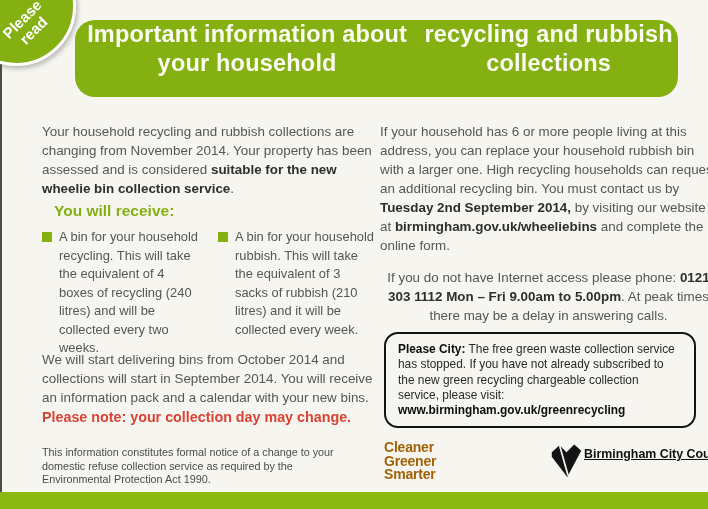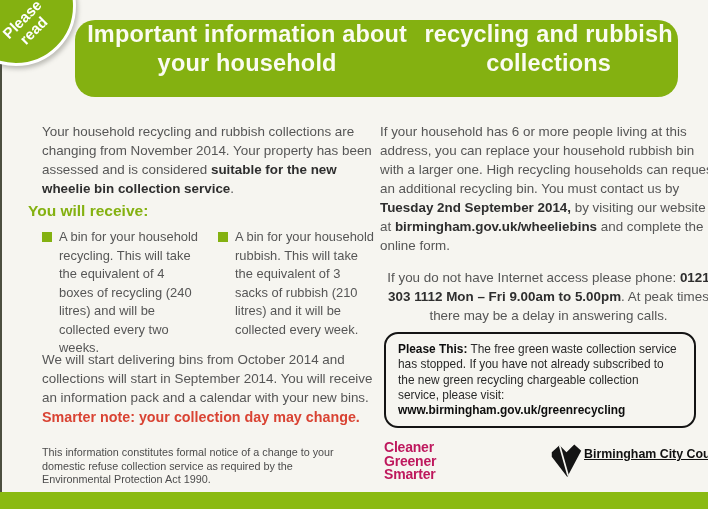--- a/index.html
+++ b/index.html
@@ -33,39 +33,39 @@
     transform:translate(-50%,-50%) translate(12px,19px) rotate(-45deg);
     color:#ffffff; font-weight:bold; font-size:15px; line-height:16px; text-align:center;
     white-space:nowrap;
   }
 
   .abs { position:absolute;margin-left:20px; }
   strong { color:#2e2e2e; }
 
   
   .intro   { left:22px; top:122px; width:331px; font-size:13.4px; line-height:19px; }
-  .receive { left:8px; top:202px; color:#84b111; font-weight:bold; font-size:15.5px; }
+  .receive { left:34px; top:202px; color:#84b111; font-weight:bold; font-size:15.5px; }
   .bullets { left:22px; top:228px; width:334px; display:flex; gap:18px; }
   .bullet-item { flex:1; display:flex; }
   .sq { flex:none; width:10px; height:10px; background:#84b111; margin:4px 7px 0 0; }
   .bullet-text { font-size:12.9px; line-height:18.5px; }
   .delivery { left:22px; top:350px; width:340px; font-size:13.4px; line-height:19px; }
   .red-note { color:#d94333; font-weight:bold; font-size:14.3px; line-height:18px; margin-top:1px; }
   .legal { left:22px; top:446px; width:322px; font-size:10.8px; line-height:13.5px; color:#4c4c4c; }
 
   
   .p1 { left:360px; top:122px; width:337px; font-size:13.4px; line-height:19px; }
   .p2 { left:360px; top:268px; width:337px; font-size:13.4px; line-height:19px;text-align:center; }
   .notebox {
     left:364px; top:332px; width:312px; min-height:82px;
     border:2.5px solid #141414; border-radius:14px;
     padding:8px 12px; font-size:11.9px; line-height:15.3px; color:#2a2a2a;
   }
   .notebox strong { color:#0d0d0d; }
-  .slogan { left:364px; top:441px; font-size:14px; font-weight:bold; color:#be185d;
+  .slogan { left:364px; top:441px; font-size:14px; font-weight:bold; color:#a16207;
             line-height:13.5px; letter-spacing:-0.2px; }
   .logo { left:531px; top:444px; display:flex; align-items:flex-start; }
   .logo svg { display:block; }
   .council-name { margin:3px 0 0 2px; font-size:12.4px; font-weight:bold; color:#101010;
                   text-decoration:underline; white-space:nowrap; }
 
   .bottom-bar { position:absolute; left:0; bottom:0; width:708px; height:17px; background:#8aba12; }
 </style>
 </head>
 <body>
@@ -96,30 +96,30 @@
       <span class="bullet-text">A bin for your household recycling. This will take the equivalent of 4 boxes of recycling (240 litres) and will be collected every two weeks.</span>
     </div>
     <div class="bullet-item">
       <span class="sq"></span>
       <span class="bullet-text">A bin for your household rubbish. This will take the equivalent of 3 sacks of rubbish (210 litres) and it will be collected every week.</span>
     </div>
   </div>
 
   <div class="abs delivery">
     <div>We will start delivering bins from October 2014 and collections will start in September 2014. You will receive an information pack and a calendar with your new bins.</div>
-    <div class="red-note">Smarter note: your collection day may change.</div>
+    <div class="red-note">Please note: your collection day may change.</div>
   </div>
 
   <p class="abs legal">This information constitutes formal notice of a change to your domestic refuse collection service as required by the Environmental Protection Act 1990.</p>
 
   <p class="abs p1"><span>If your household has 6 or more people living at this address, you can replace your household rubbish bin with a larger one.  High recycling households can request an additional recycling bin. You must contact us by </span><strong>Tuesday 2nd September 2014,</strong><span> by visiting our website at </span><strong>birmingham.gov.uk/wheeliebins</strong><span> and complete the online form.</span></p>
 
   <p class="abs p2"><span>If you do not have Internet access please phone: </span><strong>0121 303 1112 Mon – Fri  9.00am to 5.00pm</strong><span>. At peak times there may be a delay in answering calls.</span></p>
 
-  <div class="abs notebox"><strong>Please This:</strong><span> The free green waste collection service has stopped. If you have not already subscribed to the new green recycling chargeable collection service, please visit: </span><strong>www.birmingham.gov.uk/greenrecycling</strong></div>
+  <div class="abs notebox"><strong>Please City:</strong><span> The free green waste collection service has stopped. If you have not already subscribed to the new green recycling chargeable collection service, please visit: </span><strong>www.birmingham.gov.uk/greenrecycling</strong></div>
 
   <div class="abs slogan">
     <div>Cleaner</div>
     <div>Greener</div>
     <div>Smarter</div>
   </div>
 
   <div class="abs logo">
     <svg width="31" height="35" viewBox="0 0 40 44">
       <polygon points="1,10 11,1 20,10 30,0 39,8 21,42 1,16" fill="#141414"></polygon>

